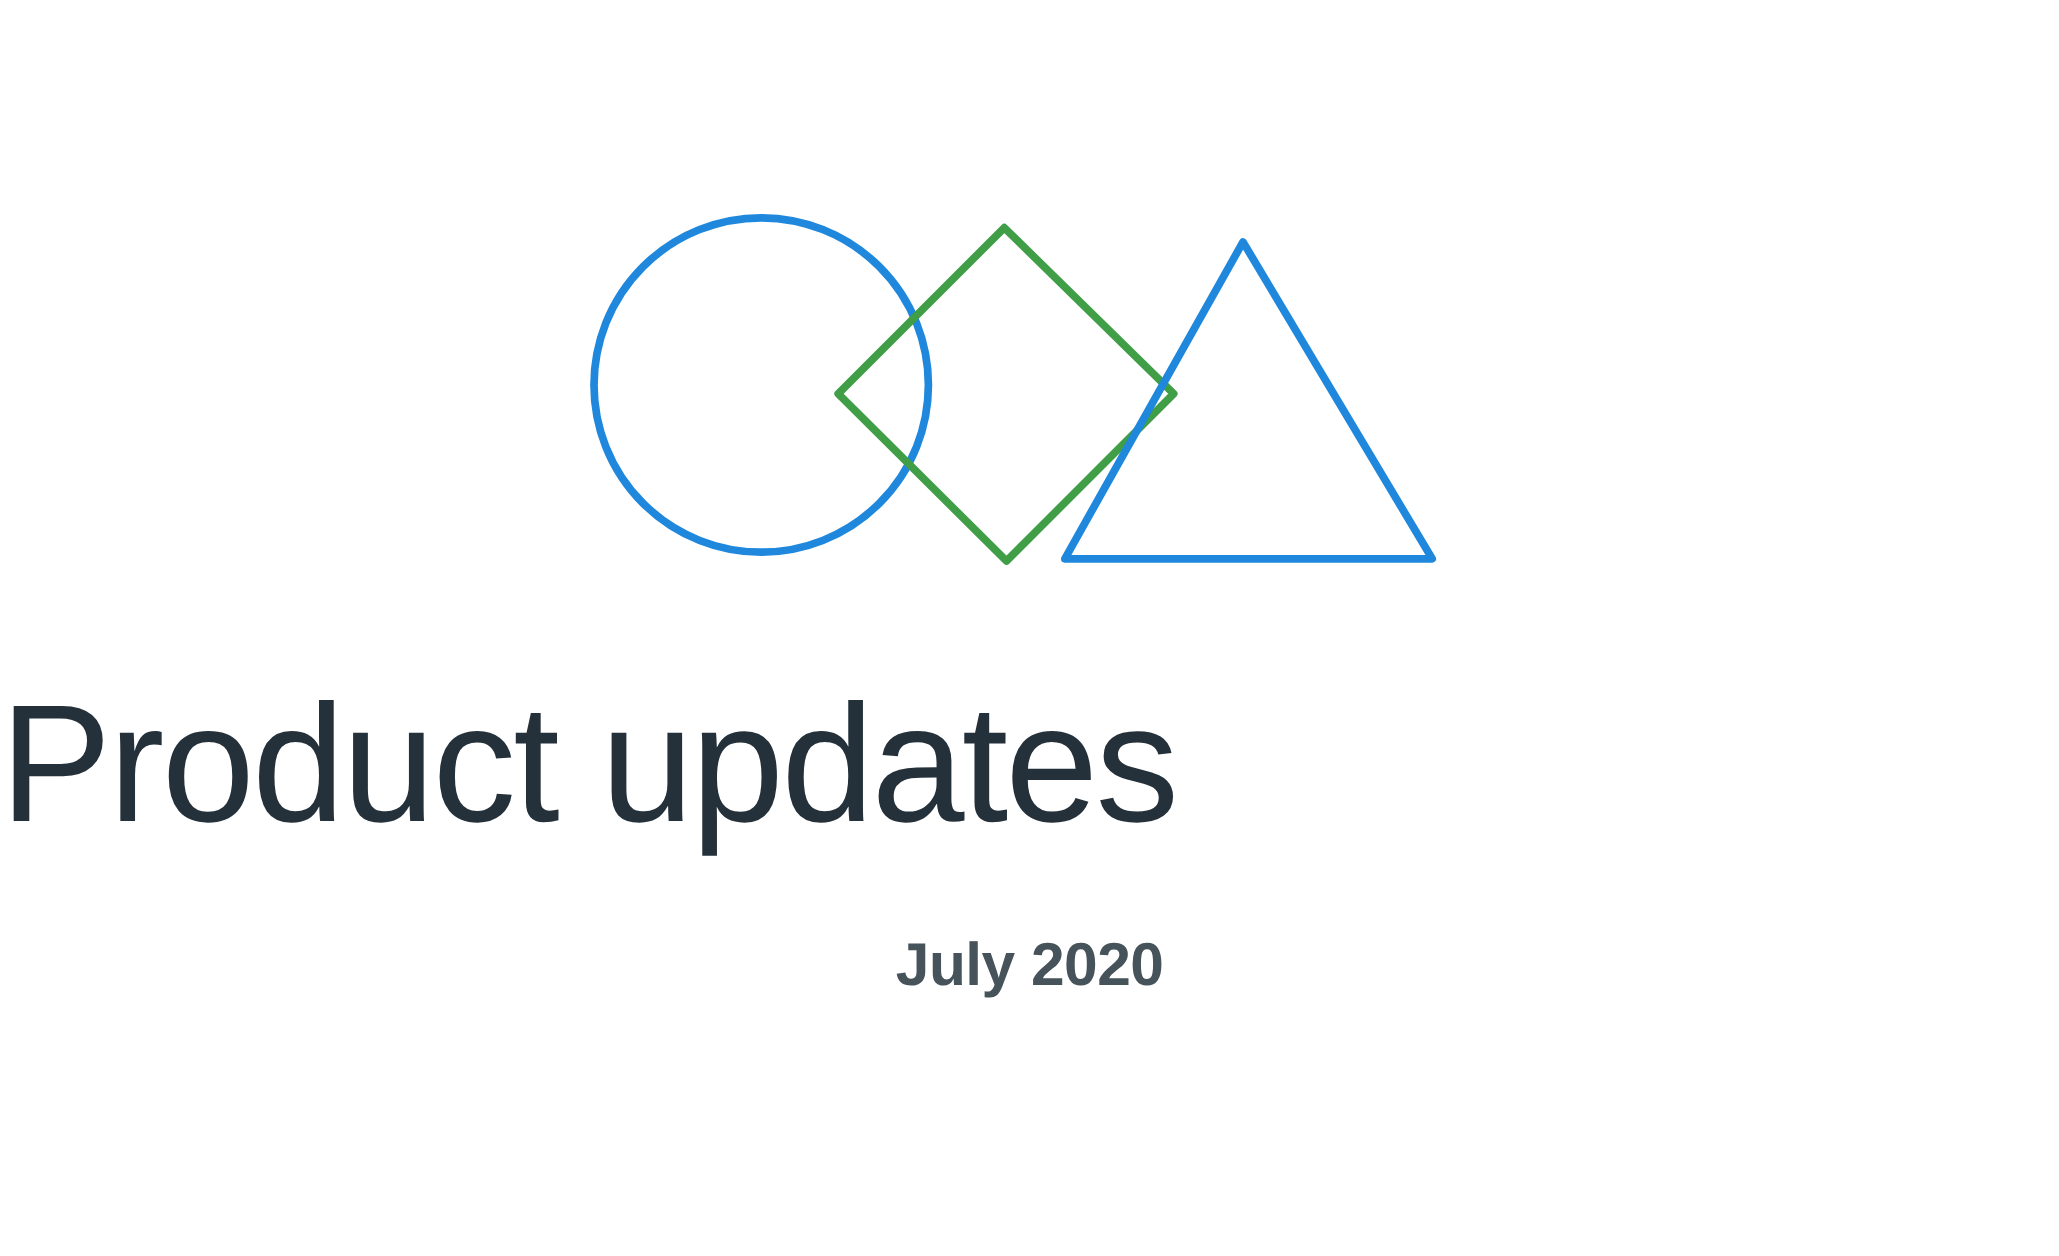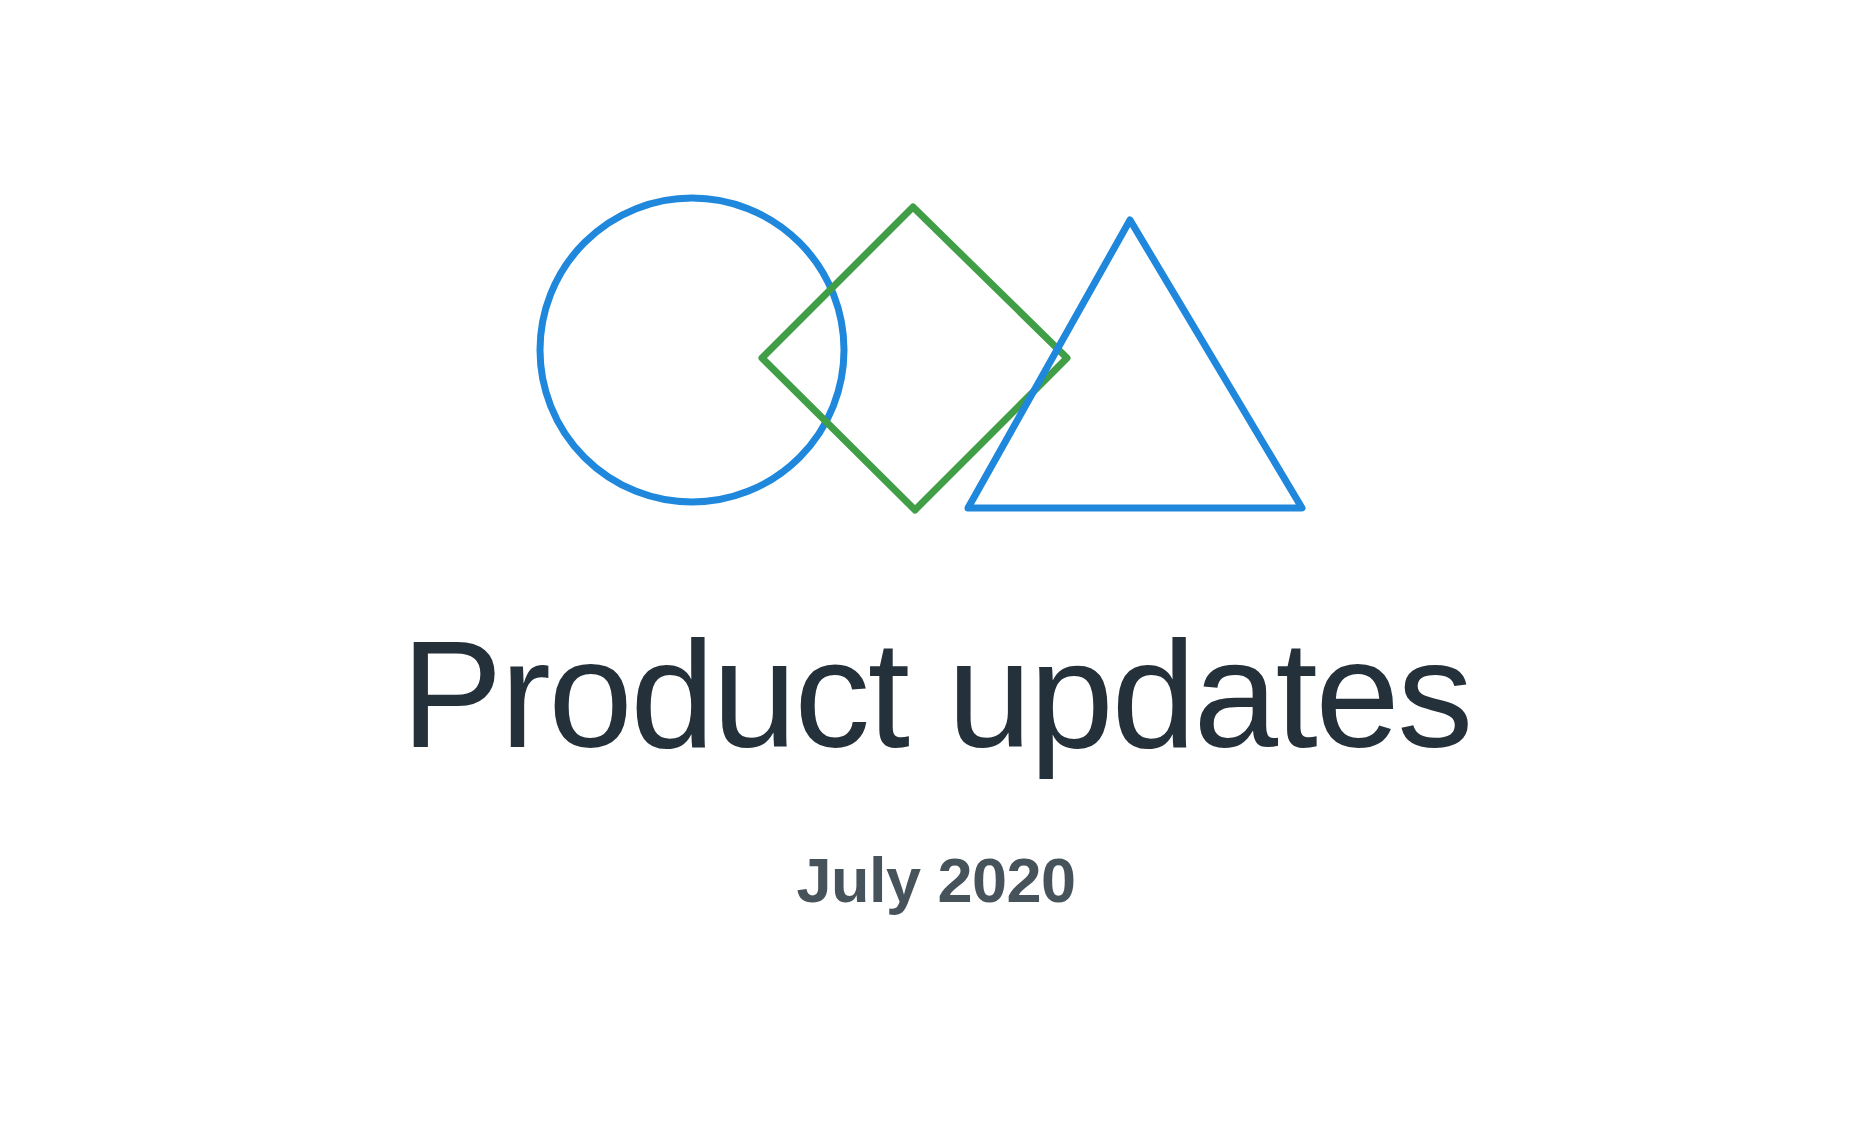--- a/index.html
+++ b/index.html
@@ -41,21 +41,20 @@
     width: 1872px;
     height: 600px;
   }
 
   
   .title-block {
     position: absolute;
     left: 0;
     top: 612px;
     width: 1872px;
-    text-align: center;
   }
 
   .page-title {
     margin: 0;
     font-family: "Liberation Sans", sans-serif;
     font-size: 152px;
     font-weight: 400;
     line-height: 1.08;
     letter-spacing: -2.5px;
     color: #25313a;
@@ -66,21 +65,21 @@
     position: absolute;
     left: 0;
     top: 846px;
     width: 1872px;
     text-align: center;
   }
 
   .page-subtitle {
     margin: 0;
     font-family: "Liberation Sans", sans-serif;
-    font-size: 63px;
+    font-size: 55px;
     font-weight: 700;
     line-height: 1.1;
     letter-spacing: -0.5px;
     color: #46535a;
     white-space: nowrap;
   }
 </style>
 </head>
 <body>
 

